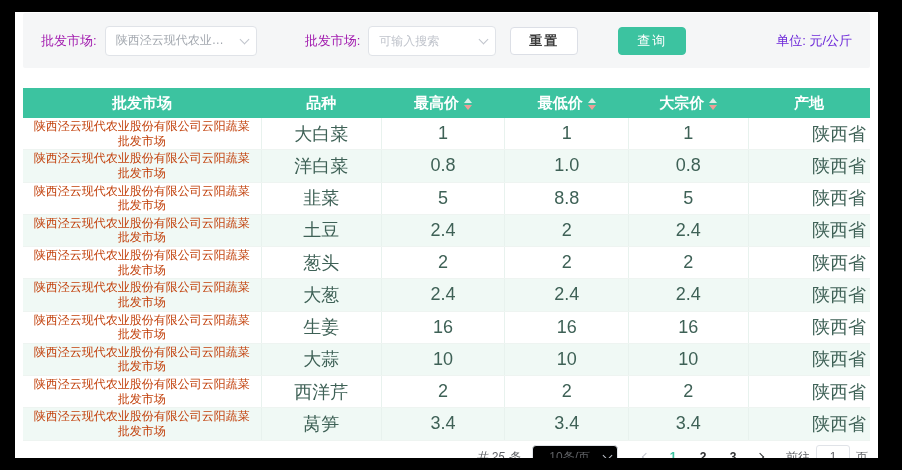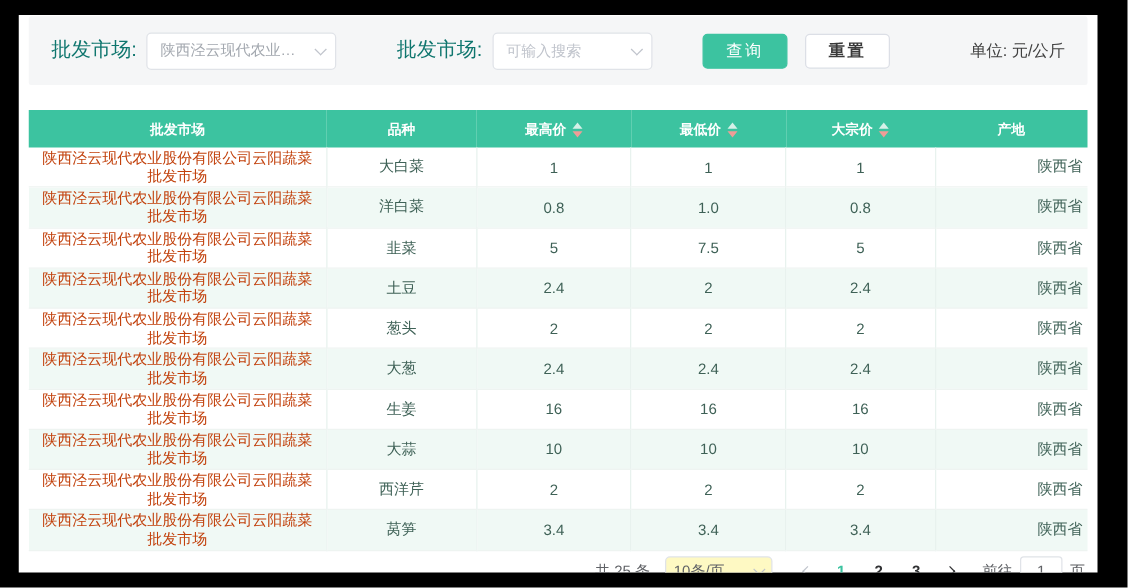--- a/index.html
+++ b/index.html
@@ -12,21 +12,21 @@
   }
   .card {
     position:absolute; left:15px; top:12px; width:863px; height:446px;
     background:#fff; overflow:hidden;
   }
   
   .filter-bar {
     margin:1px 8px 0 8px; height:55px; background:#f5f6f7;
     display:flex; align-items:center; padding:0 18px; border-radius:2px;
   }
-  .f-label { font-size:16px; color:#0f766e; margin-right:8px; white-space:nowrap; }
+  .f-label { font-size:13px; color:#a21caf; margin-right:8px; white-space:nowrap; }
   .select-box {
     width:152px; height:30px; background:#fff; border:1px solid #e0e3e8; border-radius:4px;
     display:flex; align-items:center; padding:0 8px 0 10px; cursor:pointer;
   }
   .select-box .sel-text {
     flex:1; font-size:12px; color:#a3a8af; white-space:nowrap; overflow:hidden; text-overflow:ellipsis;
   }
   .chev {
     width:7px; height:7px; border-right:1.5px solid #c0c4cc; border-bottom:1.5px solid #c0c4cc;
     transform:rotate(45deg); margin-top:-3px; flex:none; margin-left:6px;
@@ -39,50 +39,50 @@
   }
   .text-input::placeholder { color:#c0c4cc; }
   .search-wrap { display:flex; align-items:flex-start; width:128px; position:relative; }
   .search-wrap .chev { position:absolute; right:9px; top:13px; }
   .btn {
     height:28px; border-radius:4px; font-size:13px; padding:0 18px; cursor:pointer;
     font-family:"Liberation Sans","DejaVu Sans",sans-serif; letter-spacing:2px;
   }
   .btn-query { background:var(--accent,#3cc3a0); color:#fff; border:1px solid var(--accent,#3cc3a0); margin-left:40px; }
   .btn-reset { background:#fff; color:#3a3a3a; border:1px solid #dcdfe6; margin-left:14px; font-weight:bold; }
-  .unit { margin-left:auto; font-size:13px; color:#404040; white-space:nowrap; }
+  .unit { margin-left:auto; font-size:13px; color:#6d28d9; white-space:nowrap; }
   
   .table-wrap { margin:20px 8px 0 8px; }
   table { width:100%; border-collapse:collapse; table-layout:fixed; }
   thead th {
-    background:var(--accent,#3cc3a0); color:#fff; font-size:11px; font-weight:bold;
+    background:var(--accent,#3cc3a0); color:#fff; font-size:15px; font-weight:bold;
     height:30px; text-align:center; cursor:pointer;
   }
   tbody td {
-    text-align:center; font-size:12px; color:#3e6156; height:30px;
+    text-align:center; font-size:18px; color:#3e6156; height:30px;
     border-bottom:1px solid #eef4f1; border-right:1px solid #e8f2ee;
     padding:1px 4px; overflow:hidden;
   }
   tbody td:last-child { border-right:none;text-align:right; }
   tbody tr:nth-child(even) { background:#f0f9f5; }
   tbody td.market-col {
     font-size:12px; color:#c2410c; line-height:1.22; padding:1px 6px;
   }
   .sort-icon { display:inline-flex; flex-direction:column; margin-left:5px; vertical-align:middle; gap:2px; }
   .caret-up { width:0; height:0; border-left:4px solid transparent; border-right:4px solid transparent; border-bottom:5px solid #d6f1e8; }
   .caret-down { width:0; height:0; border-left:4px solid transparent; border-right:4px solid transparent; border-top:5px solid #ef9d97; }
   
   .pagination {
     height:33px; display:flex; align-items:center; justify-content:flex-end;
     padding-right:10px; font-size:12px; color:#606266;
   }
-  .total-label { margin-right:12px; color:#606266; font-size:12px; }
+  .total-label { margin-right:12px; color:#606266; font-size:12px;font-style:italic; }
   .page-size-select {
-    width:86px; height:24px; background:#fef9c3; border:1px solid #e0e3e8; border-radius:4px;
-    display:flex; align-items:center; justify-content:space-between; padding:0 6px; cursor:pointer; margin-right:16px;
+    width:86px; height:24px; background:#000000; border:1px solid #e0e3e8; border-radius:4px;
+    display:flex; align-items:center; justify-content:flex-end; padding:0 6px; cursor:pointer; margin-right:16px;
   }
   .page-size-select .sel-text { font-size:12px; color:#606266; flex:none; margin-right:8px; }
   .pg-arrow { width:24px; height:24px; display:flex; align-items:center; justify-content:center; cursor:pointer; }
   .chev-left  { width:6px; height:6px; border-left:1.5px solid #c0c4cc; border-bottom:1.5px solid #c0c4cc; transform:rotate(45deg); }
   .chev-right { width:6px; height:6px; border-right:1.5px solid #303133; border-top:1.5px solid #303133; transform:rotate(45deg); }
   .page-num {
     min-width:24px; height:24px; display:flex; align-items:center; justify-content:center;
     font-size:12px; font-weight:bold; color:#303133; cursor:pointer; margin:0 3px;
   }
   .page-num.active { color:var(--accent,#3cc3a0); }
@@ -104,22 +104,22 @@
     <div class="select-box">
       <span class="sel-text">陕西泾云现代农业股份...</span>
       <span class="chev"></span>
     </div>
     <span class="gap1"></span>
     <span class="f-label">批发市场:</span>
     <div class="search-wrap">
       <input class="text-input" value="" placeholder="可输入搜索" style="">
       <span class="chev"></span>
     </div>
+    <button class="btn btn-reset">重置</button>
     <button class="btn btn-query">查询</button>
-    <button class="btn btn-reset">重置</button>
     <span class="unit">单位: 元/公斤</span>
   </div>
 
   <div class="table-wrap">
     <table>
       <colgroup>
         <col style="width:28.1%">
           <col style="width:14.2%">
           <col style="width:14.6%">
         <col style="width:14.6%">
@@ -165,21 +165,21 @@
             <td>洋白菜</td>
             <td>0.8</td>
             <td>1.0</td>
             <td>0.8</td>
             <td>陕西省</td>
           </tr>
           <tr>
             <td class="market-col">陕西泾云现代农业股份有限公司云阳蔬菜批发市场</td>
             <td>韭菜</td>
             <td>5</td>
-            <td>7.5</td>
+            <td>8.8</td>
             <td>5</td>
             <td>陕西省</td>
           </tr>
           <tr>
             <td class="market-col">陕西泾云现代农业股份有限公司云阳蔬菜批发市场</td>
             <td>土豆</td>
             <td>2.4</td>
             <td>2</td>
             <td>2.4</td>
             <td>陕西省</td>

